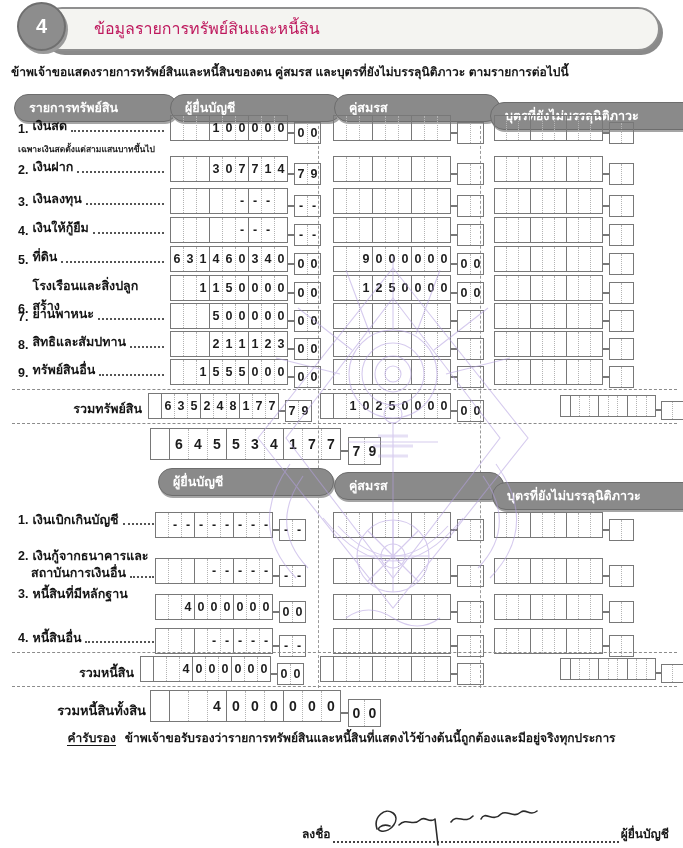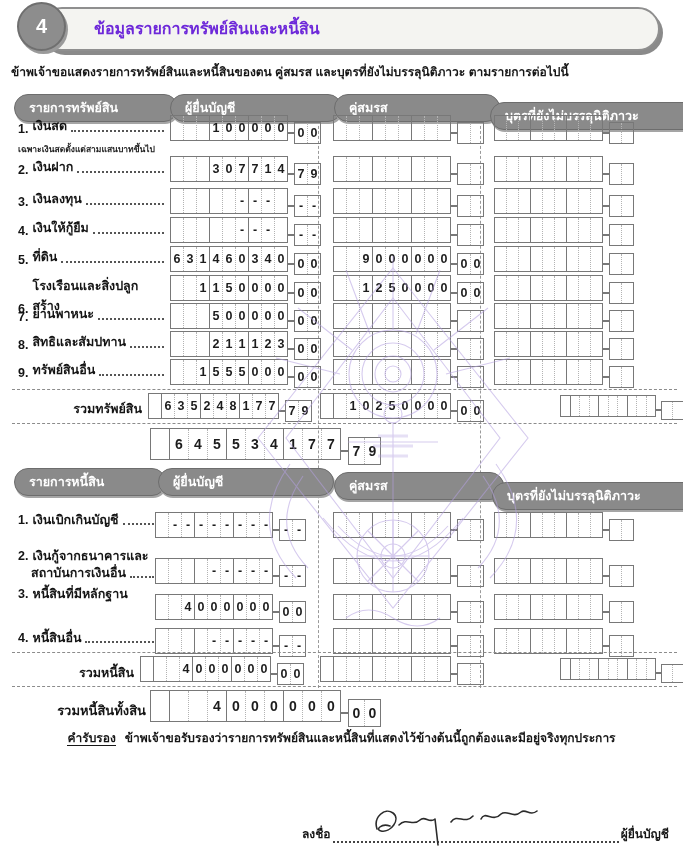--- a/index.html
+++ b/index.html
@@ -1,21 +1,21 @@
 <!DOCTYPE html>
 <html><head>
 <meta charset="utf-8">
 <style>
   html,body{margin:0;padding:0;background:#e8e8e8;}
   .page{position:relative;width:683px;height:848px;background:#ffffff;overflow:hidden;
         font-family:"Liberation Sans","DejaVu Sans",sans-serif;color:#1c1c1c;}
   
   .hdr-bar{position:absolute;left:40px;top:7px;width:616px;height:40px;border:2px solid #8f8f8f;
            border-radius:24px;background:#f4f4f1;box-shadow:3px 4px 0 #8a8a8a;}
-  .hdr-title{position:absolute;left:52px;top:0;height:40px;line-height:40px;font-size:16px;font-weight:700;color:#6d28d9;text-align:center;}
+  .hdr-title{position:absolute;left:52px;top:0;height:40px;line-height:40px;font-size:16px;font-weight:400;color:#be185d;text-align:center;}
   .hdr-circle{position:absolute;left:17px;top:2px;width:45px;height:45px;border-radius:50%;
               background:#8d8d8d;border:2px solid #6f6f6f;color:#fff;font-size:20px;font-weight:700;
               display:flex;align-items:center;justify-content:center;box-shadow:2px 3px 0 #9a9a9a;}
   .intro{position:absolute;left:0;top:62px;width:100%;font-size:12px;font-weight:700;color:#161616;padding-left:11px;}
   
   .pill{position:absolute;height:26px;border-radius:15px;background:#8a8a8a;border:1px solid #6d6d6d;
         color:#fff;font-size:12.5px;font-weight:700;display:flex;align-items:center;padding:0 14px;
         box-shadow:1px 2px 0 #a5a5a5;white-space:nowrap;}
   
   .vsep{position:absolute;top:96px;height:592px;width:0;border-left:1.4px dashed #9a9a9a;}
@@ -918,21 +918,20 @@
           </div>
         </div>
         <div class="conn"></div>
         <div class="amt-dec">
           <div class="cell">7</div>
           <div class="cell csep">9</div>
         </div>
       </div>
     </div>
 
-  <div class="pill" style="left:14px;top:468px;width:122px">รายการหนี้สิน</div>
   <div class="pill" style="left:158px;top:468px;width:146px">ผู้ยื่นบัญชี</div>
   <div class="pill" style="left:334px;top:472px;width:140px">คู่สมรส</div>
   <div class="pill" style="left:492px;top:482px;width:180px">บุตรที่ยังไม่บรรลุนิติภาวะ</div>
 
   <div class="rows" id="liab-rows">
       <div class="frow lrow" style="height: 36px;">
         <div class="rlabel">
           <div class="lline">
             <span class="rnum">1.</span>
             <span>เงินเบิกเกินบัญชี</span>

